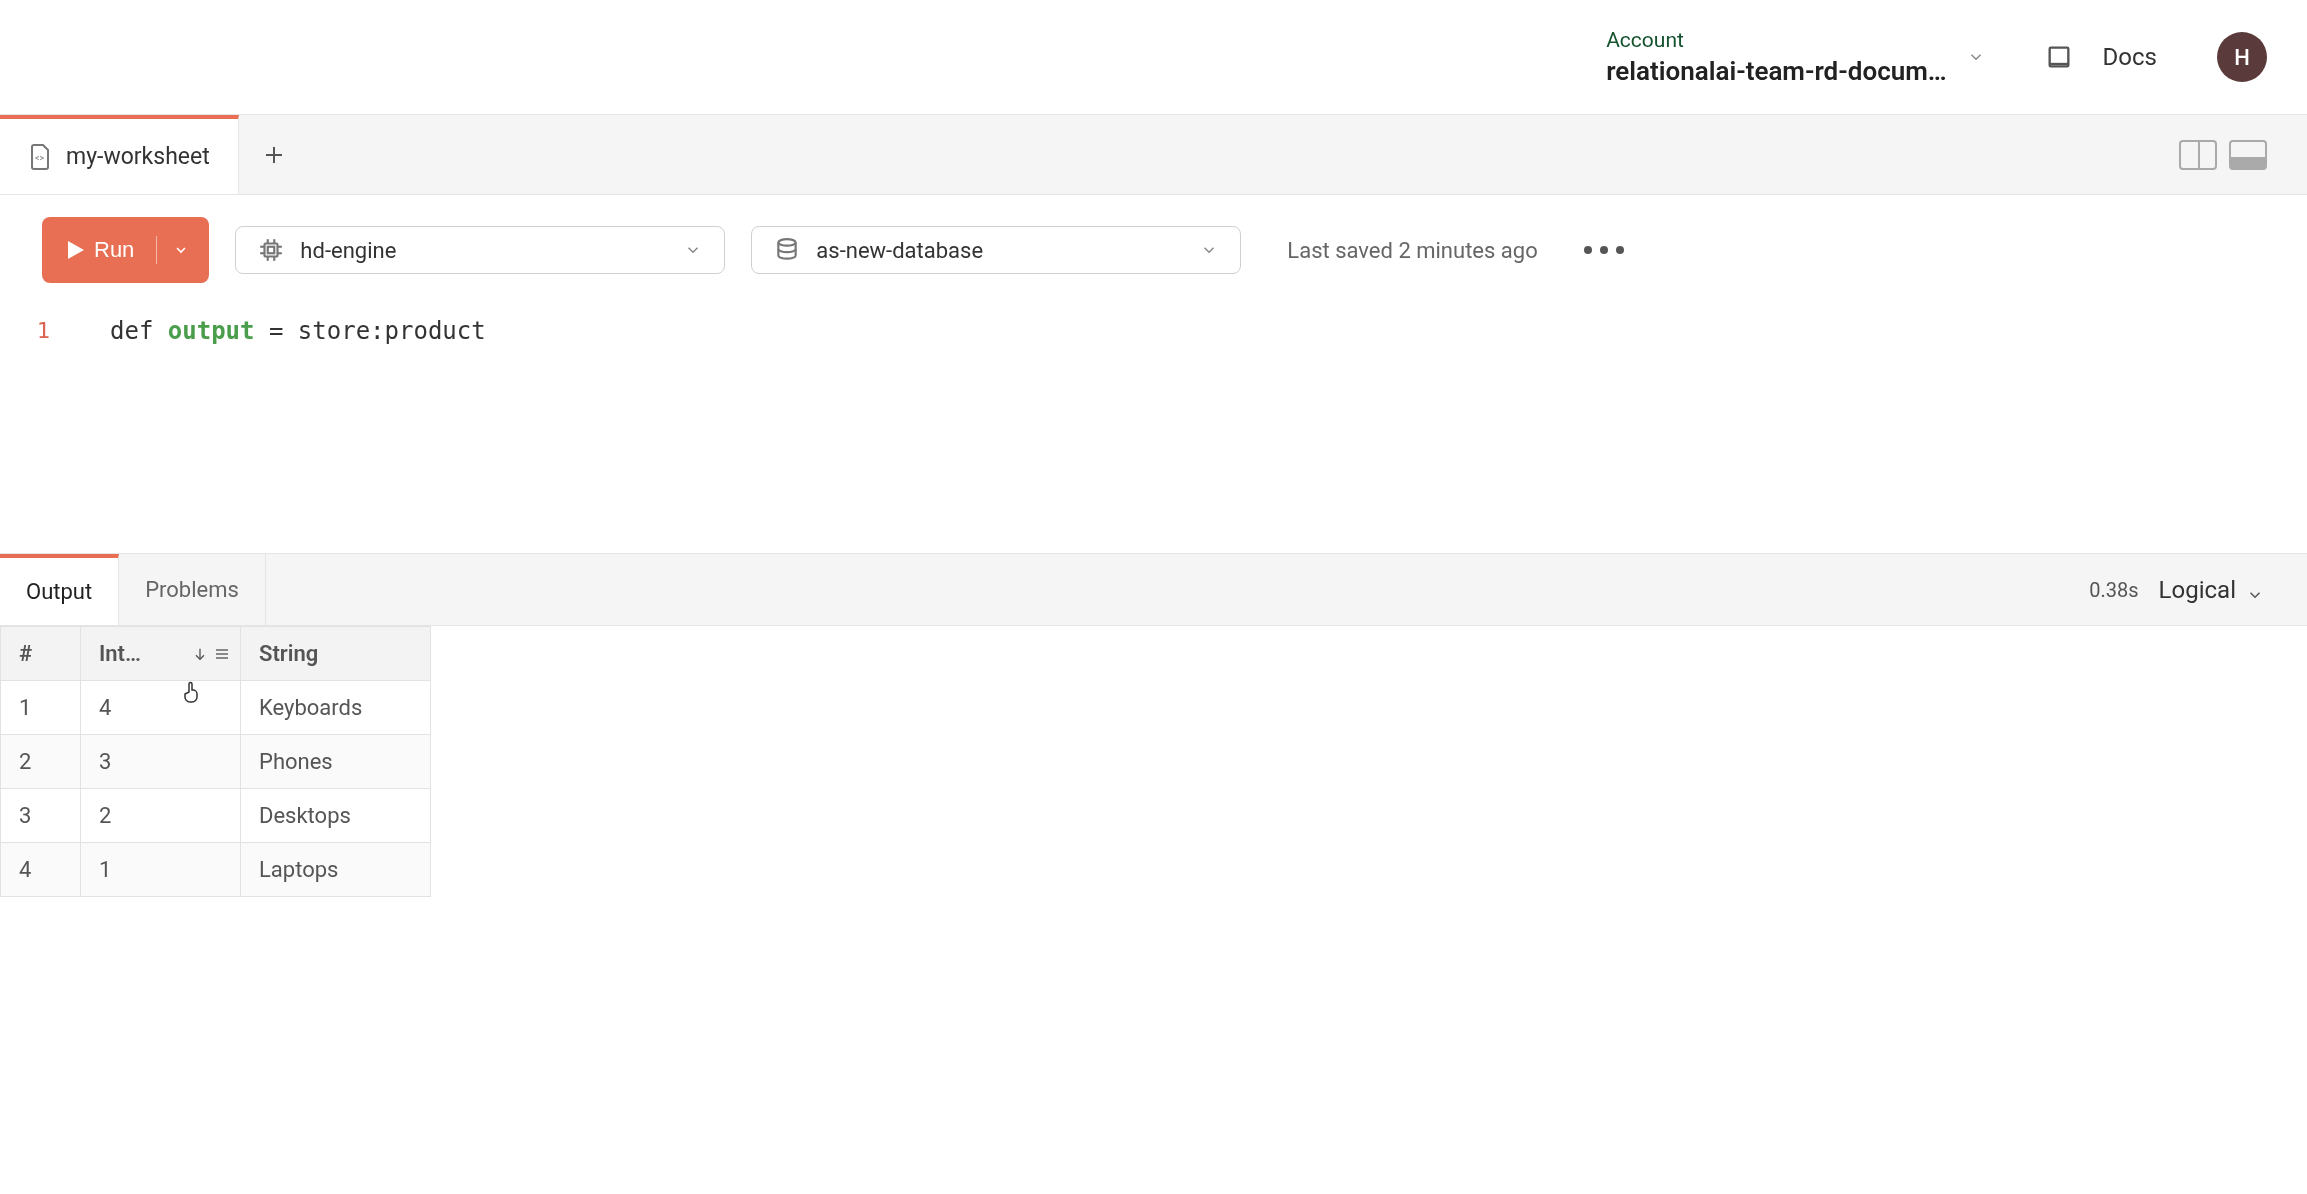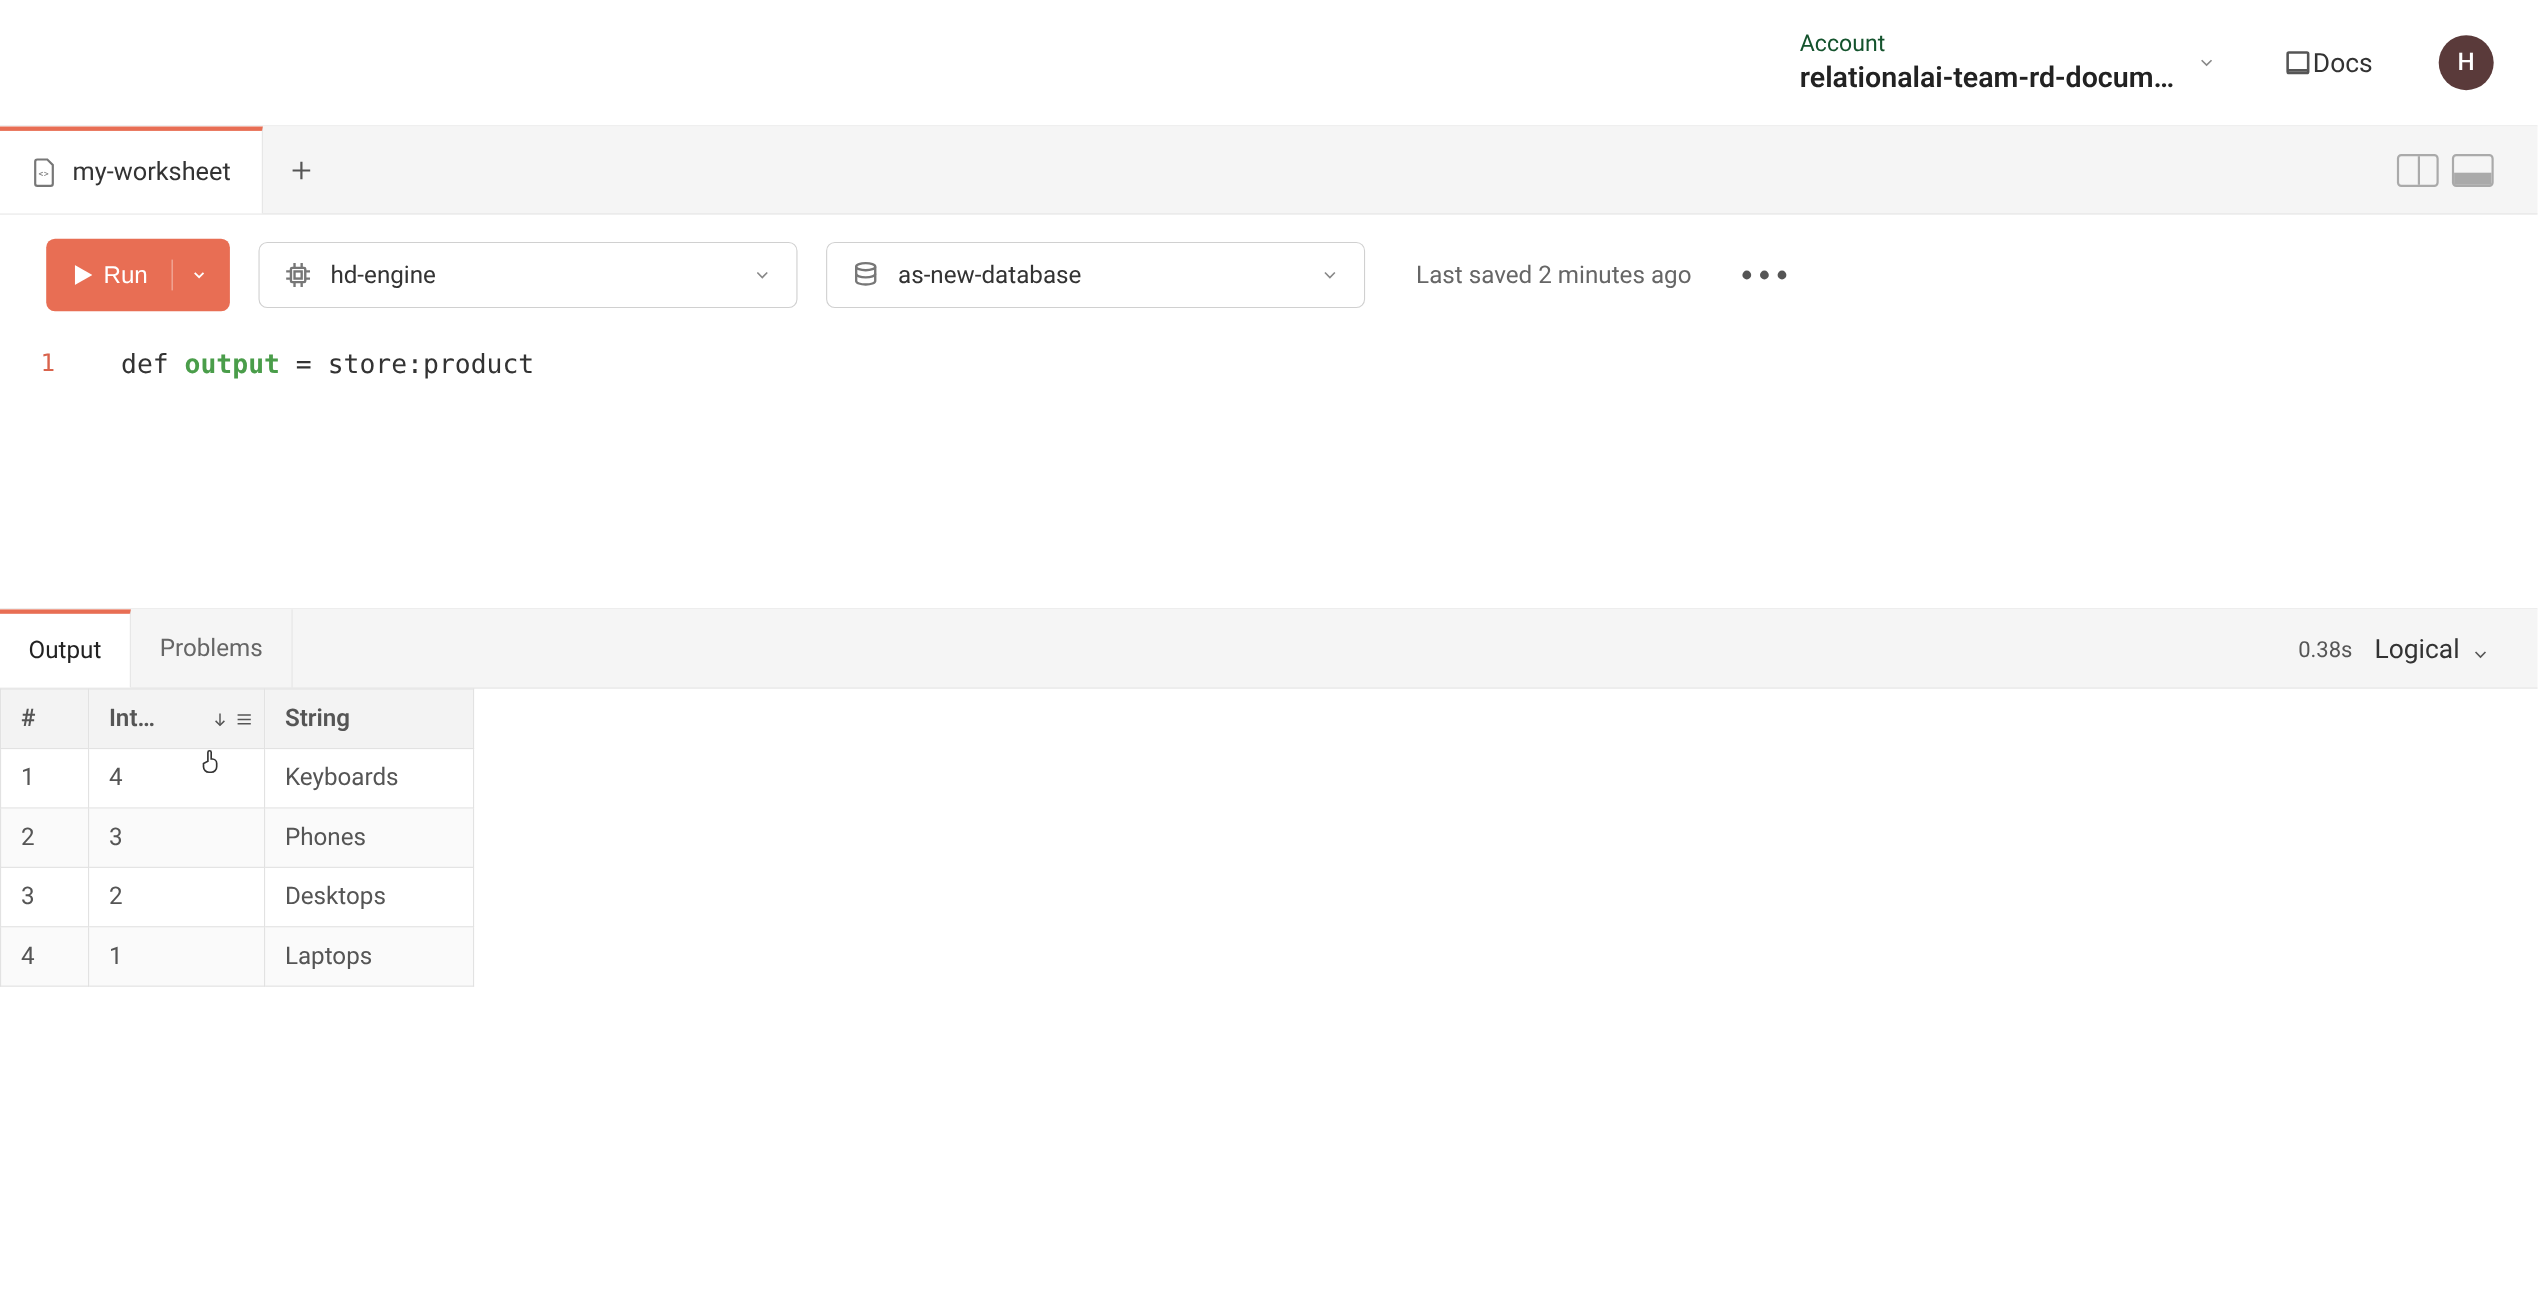--- a/index.html
+++ b/index.html
@@ -20,21 +20,21 @@
     height: 115px;
     padding: 0 40px;
     border-bottom: 1px solid #e5e5e5;
     gap: 60px;
   }
   .account-block { display:flex; flex-direction:column; gap:4px; max-width:420px; }
   .account-label { color:#14532d; font-size:21px; }
   .account-name { font-size:26px; font-weight:600; color:#222; white-space:nowrap; overflow:hidden; text-overflow:ellipsis; max-width:400px; }
   .account-wrap { display:flex; align-items:center; gap:20px; }
   .chevron { width:18px; height:18px; }
-  .docs-link { display:flex; align-items:center; gap:0; font-size:24px; color:#333; cursor:pointer; }
+  .docs-link { display:flex; align-items:center; gap:30px; font-size:24px; color:#333; cursor:pointer; }
   .avatar { width:50px; height:50px; border-radius:50%; background:#5a3a3a; color:#fff; display:flex; align-items:center; justify-content:center; font-size:22px; font-weight:500; }
 
   
   .tabbar {
     display:flex; align-items:center; height:80px;
     background:#f5f5f5; border-bottom:1px solid #e5e5e5;
     padding:0 20px 0 0;
   }
   .tab-active {
     display:flex; align-items:center; gap:14px;
@@ -58,21 +58,21 @@
   }
   .run-btn {
     display:flex; align-items:center; gap:10px;
     background:#e86e54; color:#fff; border:none;
     height:66px; padding:0 20px 0 26px; border-radius:8px;
     font-size:22px; font-weight:500; cursor:pointer;
   }
   .run-btn .divider { width:1px; height:28px; background:rgba(255,255,255,0.5); margin:0 6px 0 12px; }
   .select {
     display:flex; align-items:center; gap:16px;
-    height:60px; padding:0 22px;
+    height:48px; padding:0 22px;
     border:1px solid #d0d0d0; border-radius:8px;
     font-size:22px; color:#333; background:#fff; cursor:pointer;
     min-width:490px; justify-content:flex-start;
   }
   .select .sel-spacer { flex:1; }
   .saved-text { color:#666; font-size:22px; margin-left:20px; }
   .more-dots { display:flex; gap:8px; margin-left:20px; cursor:pointer; }
   .more-dots span { width:8px; height:8px; border-radius:50%; background:#555; }
 
   

